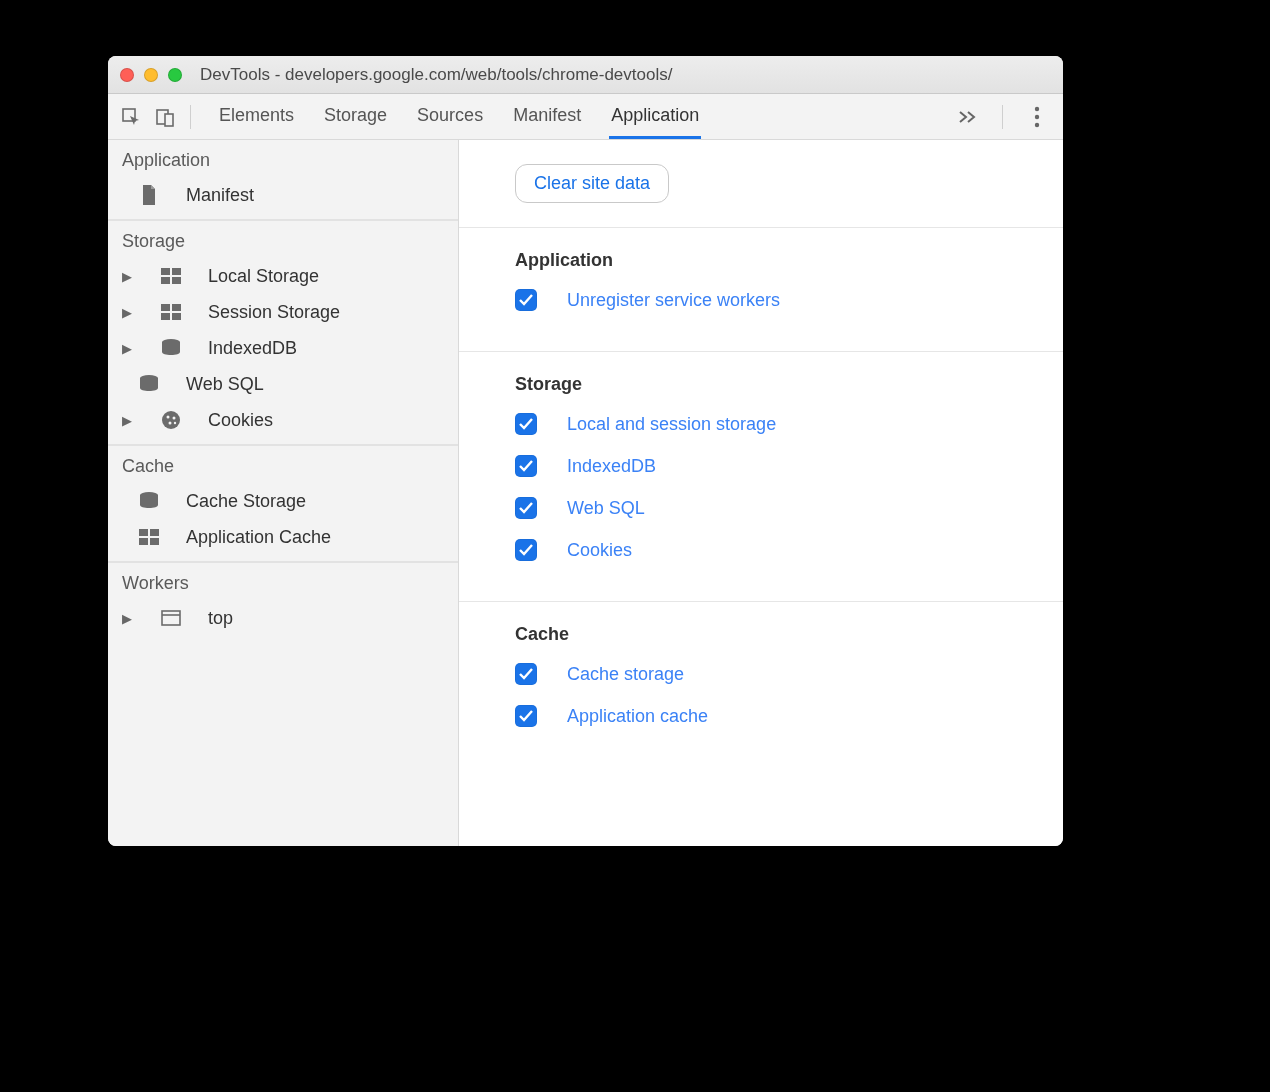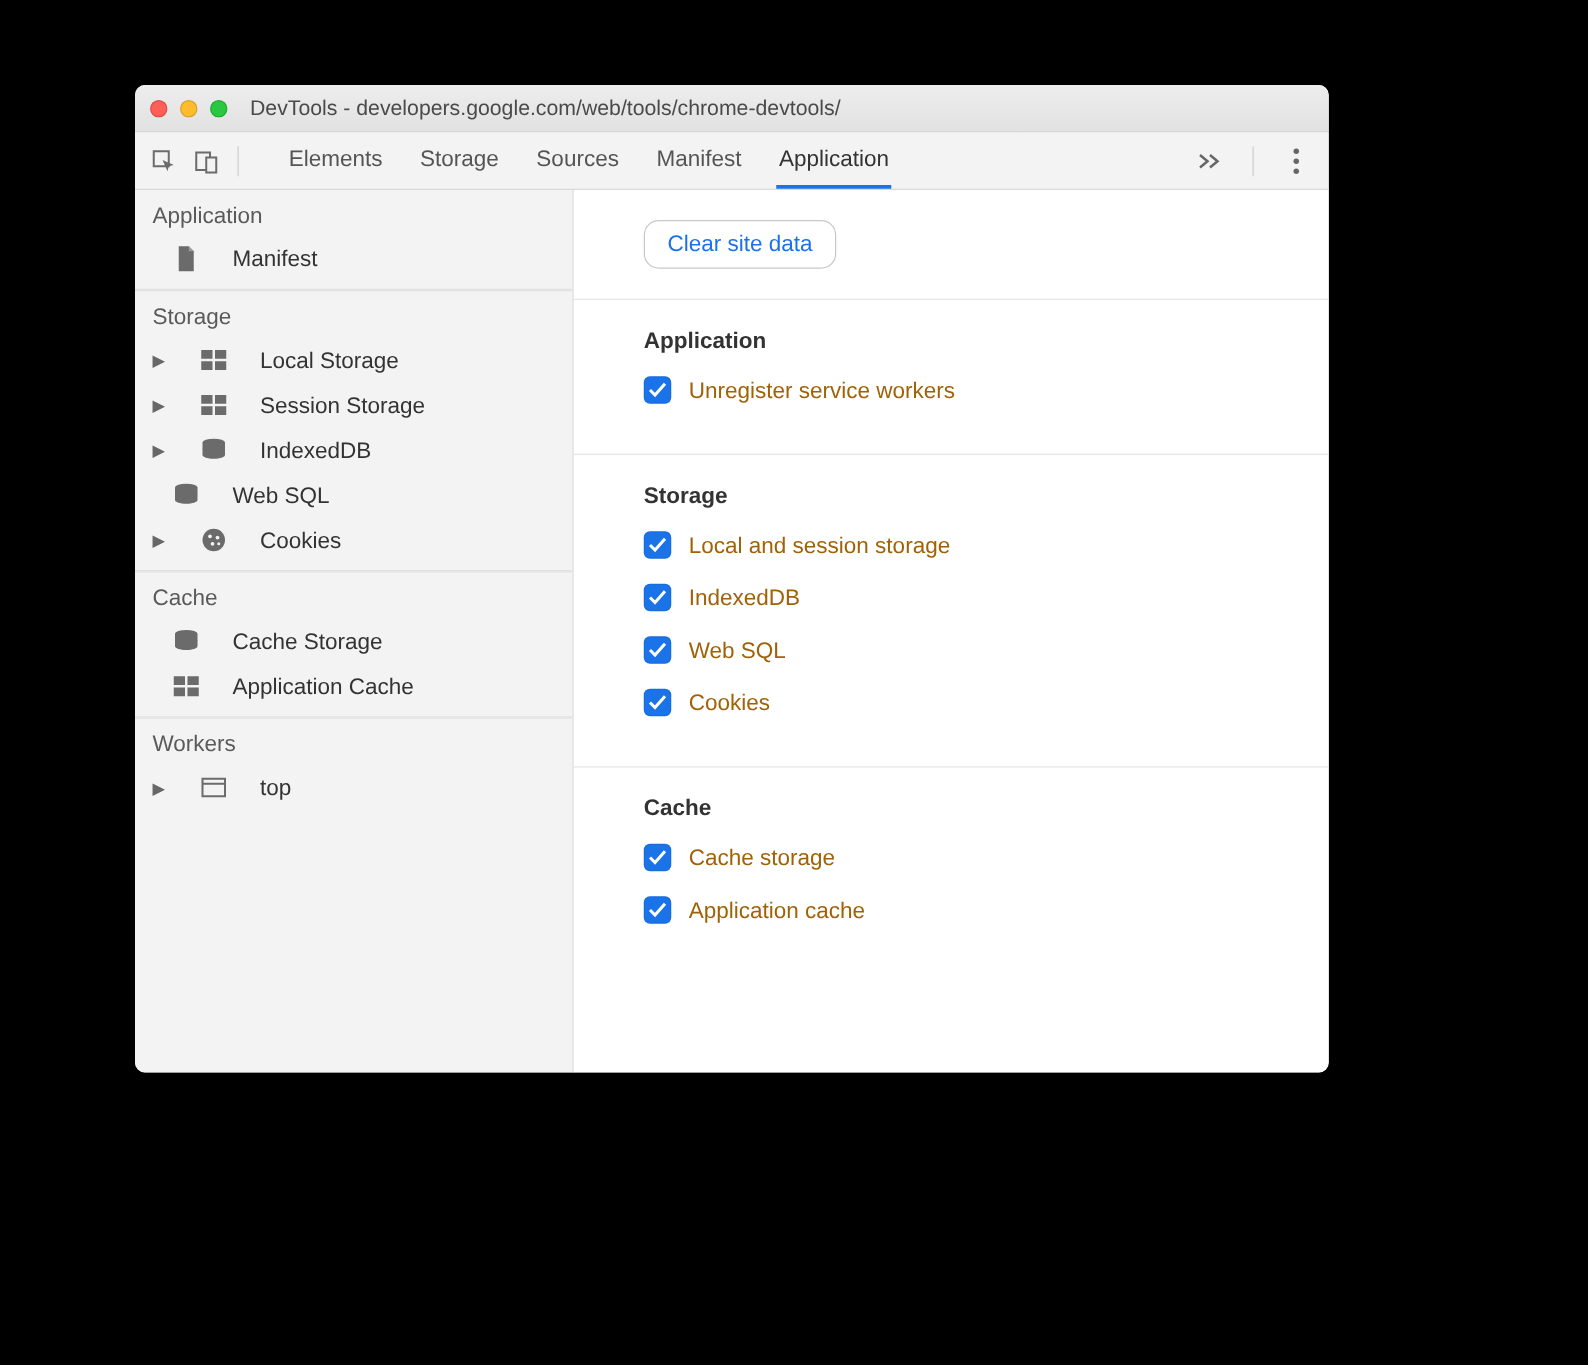--- a/index.html
+++ b/index.html
@@ -9,21 +9,21 @@
     width: 1270px;
     height: 1092px;
     font-family: -apple-system, BlinkMacSystemFont, "Helvetica Neue", Arial, sans-serif;
     font-size: 15px;
     color: #333;
     position: relative;
   }
   .window {
     position: absolute;
     left: 108px;
-    top: 68px;
+    top: 56px;
     width: 955px;
     height: 790px;
     background: #fff;
     border-radius: 8px;
     box-shadow: 0 30px 60px rgba(0,0,0,0.6);
     overflow: hidden;
     display: flex;
     flex-direction: column;
   }
   
@@ -46,21 +46,21 @@
   .titlebar .title { flex: 1; text-align: left; white-space: nowrap; overflow: hidden; text-overflow: ellipsis; }
 
   
   .tabs-bar {
     height: 46px;
     background: #f3f3f3;
     border-bottom: 1px solid #d9d9d9;
     display: flex;
     align-items: stretch;
     padding: 0 12px 0 8px;
-    gap: 12px;
+    gap: 0;
   }
   .tabs-left { display:flex; align-items:center; gap:4px; padding-right:10px; }
   .tb-icon-btn {
     width: 30px; height: 32px;
     display:flex; align-items:center; justify-content:center;
     border-radius:4px; cursor:default;
   }
   .vsep { width:1px; height:24px; background:#cfcfcf; margin: 0 6px; }
   .tabs { display:flex; align-items:stretch; gap: 26px; padding-left: 10px; }
   .tab {
@@ -114,21 +114,21 @@
     padding: 8px 18px;
     font-size: 18px;
     color:#1a73e8;
     background:#fff;
     border:1px solid #c9c9c9;
     border-radius:12px;
     cursor:default;
   }
   .section { border-top:1px solid #e6e6e6; padding: 22px 0 20px 56px; }
   .section-title { font-size:18px; font-weight:600; color:#333; margin-bottom:18px; }
-  .chk-row { display:flex; align-items:center; gap:14px; font-size:18px; color:#a16207; margin-bottom:20px; }
+  .chk-row { display:flex; align-items:center; gap:30px; font-size:18px; color:#3b82f6; margin-bottom:20px; }
   .chk {
     width:22px; height:22px; border-radius:5px;
     background:#1a73e8; display:flex; align-items:center; justify-content:center;
     box-shadow: inset 0 0 0 1px rgba(0,0,0,0.05);
   }
   .chk svg { display:block; }
 
   
   svg { overflow: visible; }
 </style>

